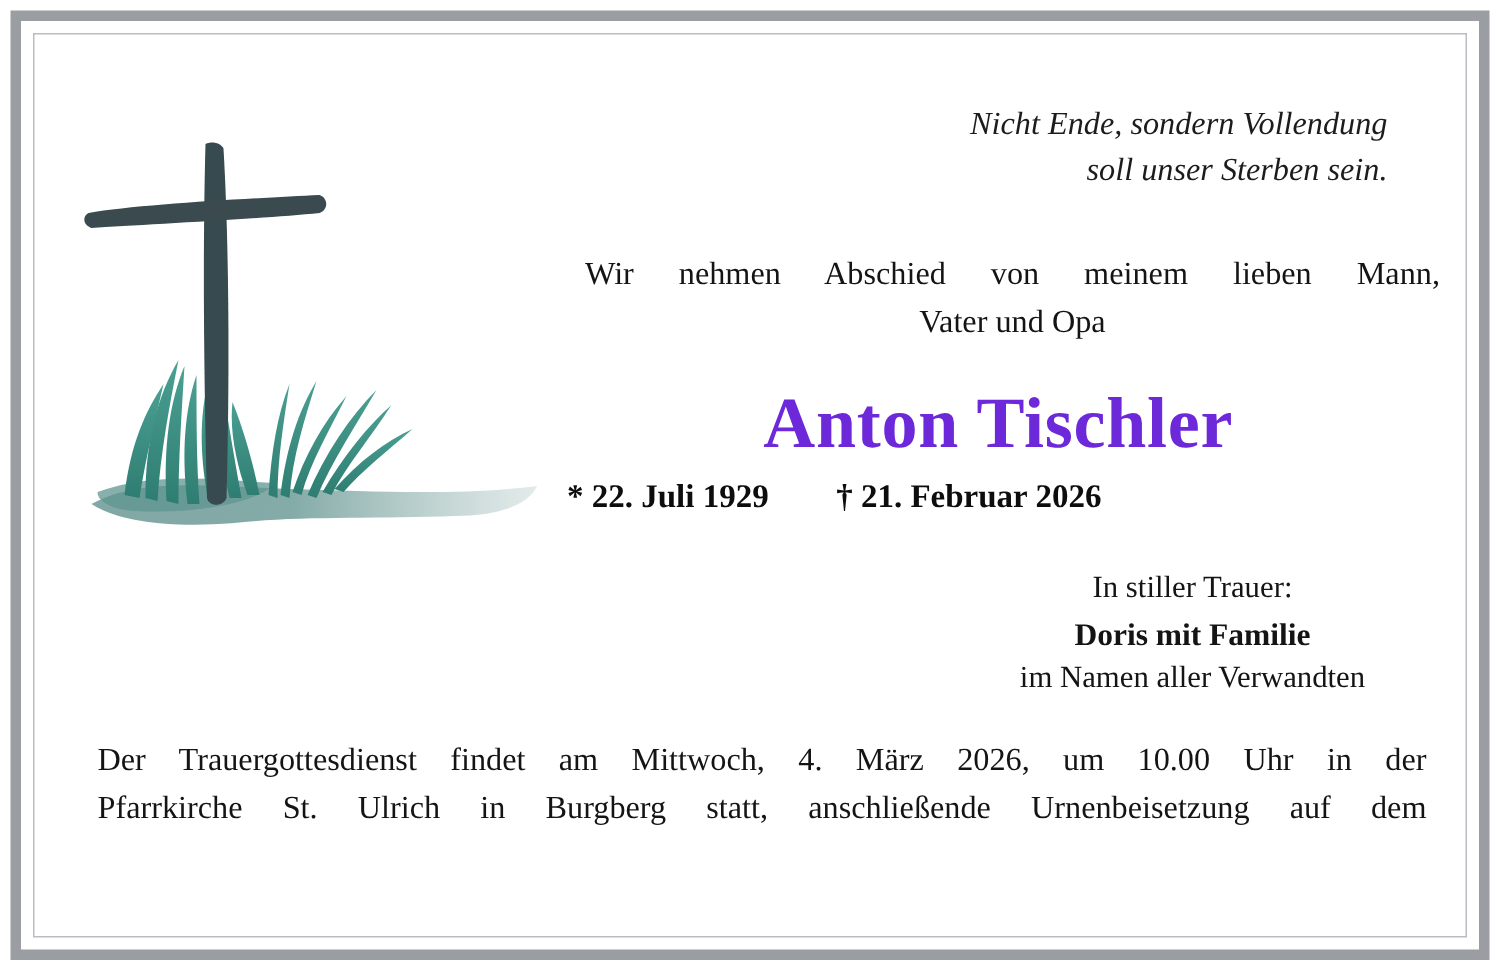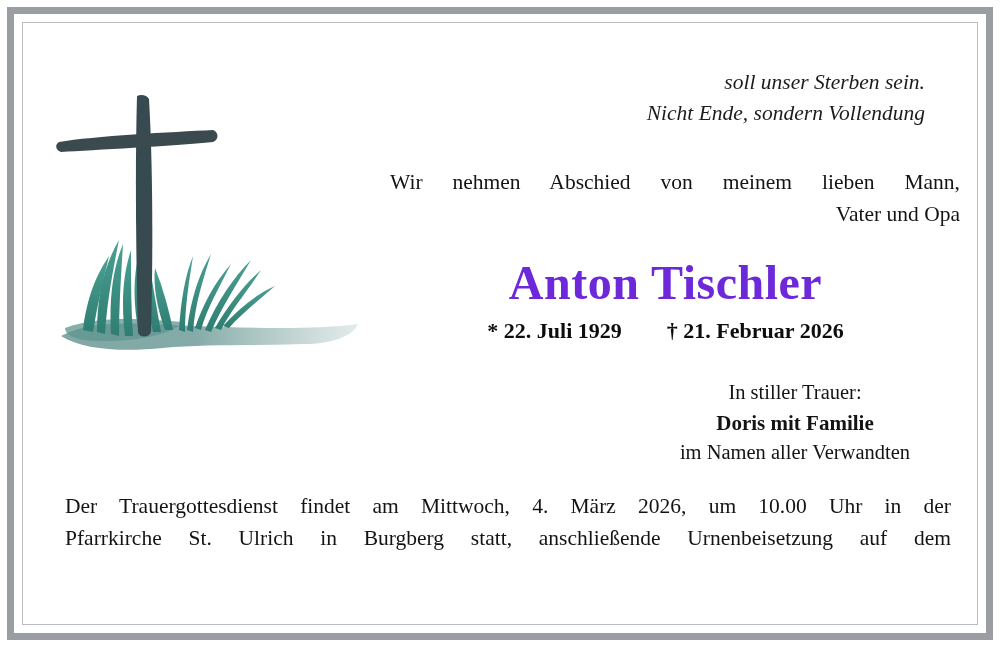--- a/index.html
+++ b/index.html
@@ -85,42 +85,42 @@
     width: 570px;
     font-size: 21.5px;
     line-height: 1.5;
     color: #141414;
     margin-left: 12px;
   }
   .intro .line1 {
     text-align: justify;
     text-align-last: justify;
   }
-  .intro .line2 { text-align: right; }
+  .intro .line2 { text-align: center; }
 
   
   .name {
     position: absolute;
     left: 355px;
     top: 232px;
     width: 575px;
     text-align: center;
     font-size: 48px;
     font-weight: bold;
     letter-spacing: 0.5px;
     color: #6d28d9;
   }
 
   
   .dates {
     position: absolute;
     left: 355px;
     top: 295px;
     width: 575px;
-    text-align: center;
+    text-align: left;
     font-size: 22px;
     font-weight: bold;
     color: #0d0d0d;
   }
   .dates .gap { display: inline-block; width: 34px; }
 
   
   .place {
     position: absolute;
     left: 42px;
@@ -214,22 +214,22 @@
           <path d="M84 18 C 88 16, 94 17, 96 21 C 100 90, 100 180, 98 254
                    C 96 262, 86 262, 85 254 C 83 180, 82 90, 84 18 Z" fill="#3a4a4f" opacity="0.0"></path>
         </g>
 
         <path d="M6 64 C 40 58, 120 54, 160 52 C 166 54, 166 62, 160 64
                  C 120 68, 40 72, 8 74 C 2 72, 2 66, 6 64 Z" fill="#3a4a4f"></path>
       </svg>
     </div>
 
     <div class="motto">
+      <div>Nicht Ende, sondern Vollendung</div>
       <div>soll unser Sterben sein.</div>
-      <div>Nicht Ende, sondern Vollendung</div>
     </div>
 
     <div class="intro">
       <div class="line1">Wir nehmen Abschied von meinem lieben Mann,</div>
       <div class="line2">Vater und Opa</div>
     </div>
 
     <div class="name">Anton Tischler</div>
 
     <div class="dates">

